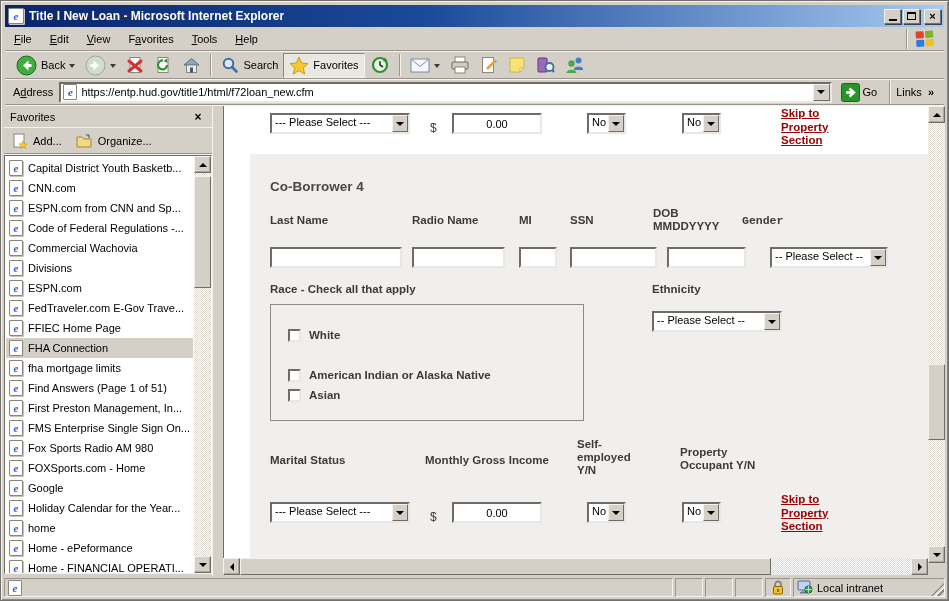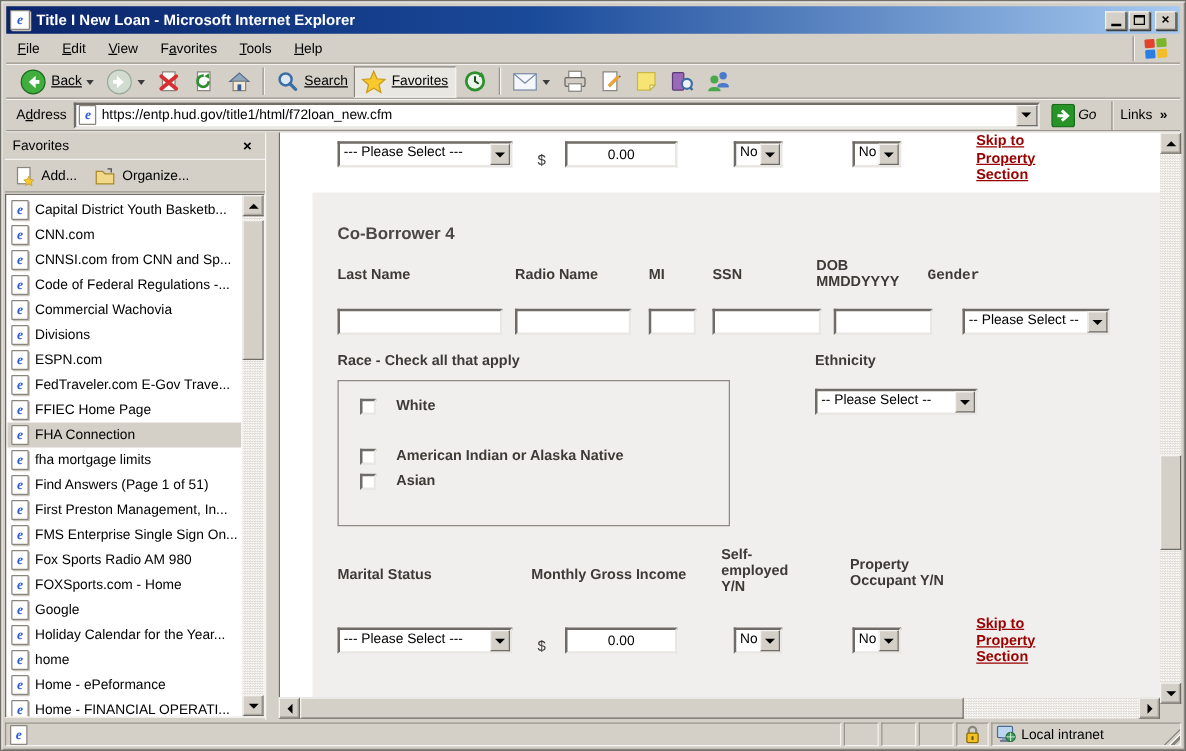--- a/index.html
+++ b/index.html
@@ -14,32 +14,32 @@
   .glyph-min { width:8px; height:2px; background:#000; margin-top:7px; }
   .glyph-max { width:9px; height:8px; border:1px solid #000; border-top-width:2px; }
 
   
   .menubar { position:absolute; left:4px; top:27px; right:4px; height:23px; display:flex; align-items:center; border-bottom:1px solid #9a968e; box-shadow:0 1px 0 #f4f2ee; }
   .menuitem { padding:3px 9px; color:#000; }
   .throbber { position:absolute; right:2px; top:1px; width:36px; height:20px; border-left:1px solid #9a968e; box-shadow:inset 1px 0 0 #f4f2ee; display:flex; align-items:center; justify-content:center; }
 
   
   .toolbar { position:absolute; left:4px; top:51px; right:4px; height:27px; display:flex; align-items:center; border-bottom:1px solid #9a968e; box-shadow:0 1px 0 #f4f2ee; padding-left:6px; }
-  .tbtn { display:flex; align-items:center; gap:4px; padding:2px 5px; height:25px; color:#000;text-decoration:underline; }
+  .tbtn { display:flex; align-items:center; gap:4px; padding:2px 5px; height:25px; color:#000; }
   .tbtn.pressed { background:#e9e7e1; border:1px solid; border-color:#8a867e #f4f2ee #f4f2ee #8a867e; }
   .tsep { width:2px; height:22px; margin:0 4px; border-left:1px solid #9a968e; border-right:1px solid #f4f2ee; }
   .ddarrow { width:0; height:0; border:3px solid transparent; border-top:4px solid #3a3a3a; margin-top:4px; }
 
   
   .addressbar { position:absolute; left:4px; top:79px; right:4px; height:25px; display:flex; align-items:center; border-bottom:1px solid #9a968e; box-shadow:0 1px 0 #f4f2ee; padding:0 4px; }
   .addr-label { padding:0 6px 0 4px; }
   .addr-field { flex:1; height:21px; background:#fff; border:2px solid; border-color:#716d66 #e9e7e3 #e9e7e3 #716d66; display:flex; align-items:center; }
   .addr-field input { flex:1; border:0; outline:0; font:11px "Liberation Sans",sans-serif; padding:0 2px; }
   .combo-btn { width:17px; height:100%; background:#d4d0c8; border:1px solid; border-color:#f4f2ee #716d66 #716d66 #f4f2ee; display:flex; align-items:center; justify-content:center; }
-  .go-btn { display:flex; align-items:center; gap:3px; padding:0 8px 0 5px; height:34px; margin-left:4px;font-style:italic; }
+  .go-btn { display:flex; align-items:center; gap:3px; padding:0 8px 0 5px; height:34px; margin-left:4px; }
   .links-btn { display:flex; align-items:center; gap:6px; padding:0 6px; height:23px; border-left:1px solid #9a968e; box-shadow:inset 1px 0 0 #f4f2ee; margin-left:4px; }
 
   
   .bodyarea { position:absolute; left:3px; top:105px; right:3px; bottom:24px; background:#d4d0c8; }
 
   
   .sidebar { position:absolute; left:0; top:0; width:208px; bottom:0; }
   .sb-head { position:absolute; left:0; top:0; right:0; height:22px; display:flex; align-items:center; padding:0 6px; border-bottom:1px solid #f4f2ee; }
   .sb-head .sb-title { flex:1; }
   .sb-close { width:16px; height:15px; display:flex; align-items:center; justify-content:center; font-size:12px; font-weight:bold; }
@@ -71,21 +71,21 @@
   .flabel.wrap { white-space:normal; }
   .heading { position:absolute; font-weight:bold; font-size:13.5px; color:#4a4745; }
   .tfield { position:absolute; height:21px; background:#fff; border:2px solid; border-color:#6f6b66 #e9e7e3 #e9e7e3 #6f6b66; font:11px "Liberation Sans",sans-serif; padding:0 3px; outline:0; }
   .tfield.center { text-align:center; }
   .fselect { position:absolute; height:21px; background:#fff; border:2px solid; border-color:#6f6b66 #e9e7e3 #e9e7e3 #6f6b66; display:flex; align-items:stretch; }
   .fselect .sel-text { flex:1; padding:1px 3px 0; white-space:nowrap; overflow:hidden; font-size:11px; }
   .fselect .sel-btn { width:16px; background:#d4d0c8; border:1px solid; border-color:#f4f2ee #6f6b66 #6f6b66 #f4f2ee; display:flex; align-items:center; justify-content:center; }
   .dollar { position:absolute; font-size:12px; color:#3e3b37; }
   .skiplink { position:absolute; width:64px; color:#990000; font-weight:bold; font-size:11.5px; line-height:13.5px; text-decoration:underline; cursor:pointer; }
   .racebox { position:absolute; left:46px; top:198px; width:314px; height:117px; border:1px solid #8f8b84; }
-  .racerow { position:absolute; left:17px; height:16px; display:flex; align-items:center; gap:16px; }
+  .racerow { position:absolute; left:17px; height:16px; display:flex; align-items:center; gap:8px;margin-top:10px; }
   .checkbox { width:13px; height:13px; background:#fff; border:2px solid; border-color:#6f6b66 #e9e7e3 #e9e7e3 #6f6b66; }
   .racelabel { font-weight:bold; font-size:11.5px; color:#3e3b37; white-space:nowrap; }
 
   
   .statusbar { position:absolute; left:3px; bottom:3px; right:3px; height:21px; display:flex; gap:2px; padding-top:2px; }
   .pane { border:1px solid; border-color:#9a968e #f4f2ee #f4f2ee #9a968e; display:flex; align-items:center; padding:0 3px; gap:4px; }
   .pane-main { flex:1; }
   .pane-sm { width:28px; }
   .pane-lock { width:26px; justify-content:center; }
   .pane-zone { width:152px; position:relative; }
@@ -284,21 +284,21 @@
           <div class="fav-item">
               <span class="ie-doc">e</span>
               <span>Capital District Youth Basketb...</span>
             </div>
           <div class="fav-item">
               <span class="ie-doc">e</span>
               <span>CNN.com</span>
             </div>
           <div class="fav-item">
               <span class="ie-doc">e</span>
-              <span>CNNSI.com from CNN and Sp...</span>
+              <span>ESPN.com from CNN and Sp...</span>
             </div>
           <div class="fav-item">
               <span class="ie-doc">e</span>
               <span>Code of Federal Regulations -...</span>
             </div>
           <div class="fav-item">
               <span class="ie-doc">e</span>
               <span>Commercial Wachovia</span>
             </div>
           <div class="fav-item">

